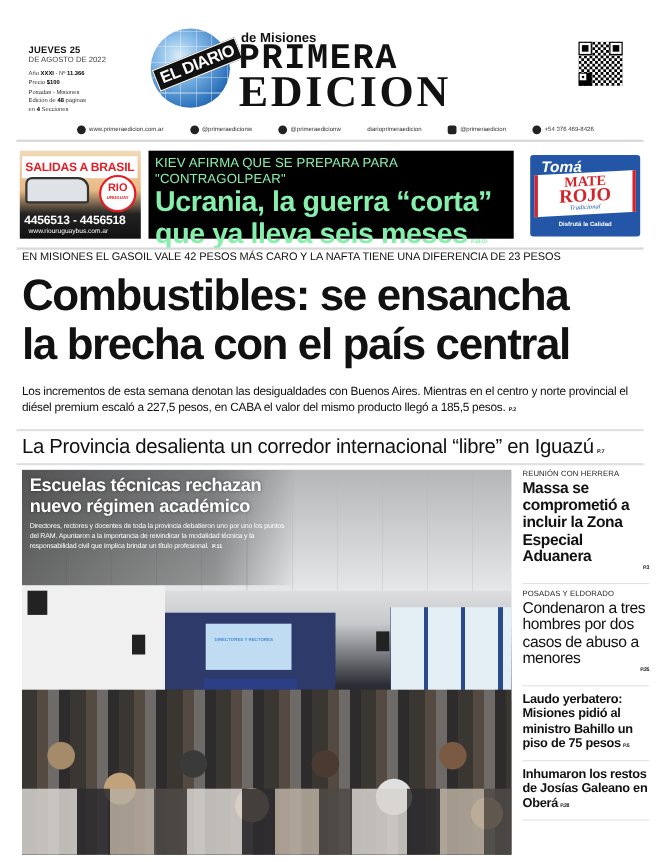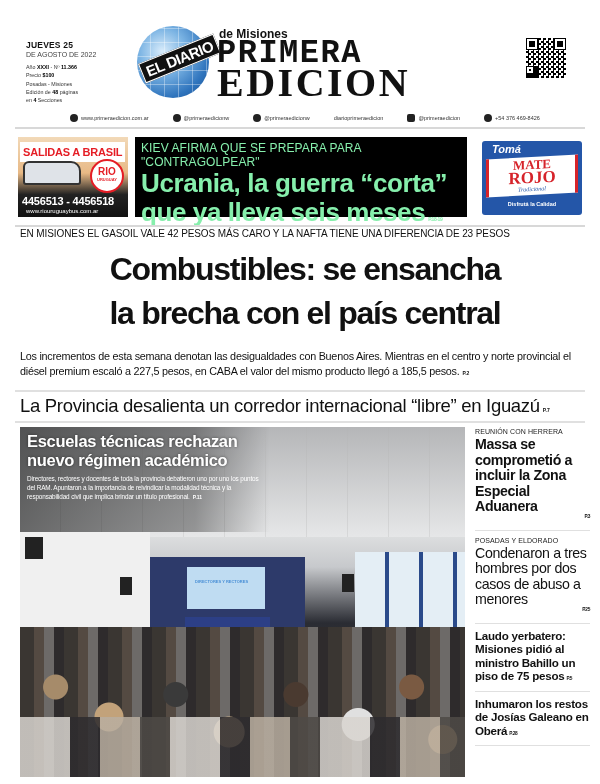--- a/index.html
+++ b/index.html
@@ -59,33 +59,33 @@
   .ad-phones { position: absolute; left: 4px; top: 58px; color: #fff; font-weight: bold; font-size: 11px; letter-spacing: -.2px; }
   .ad-url { position: absolute; left: 8px; top: 71px; color: #fff; font-size: 6px; }
 
   .ukraine { position: absolute; left: 135px; top: 137px; width: 332px; height: 80px; background: #000; color: #86efac; padding: 4px 6px; }
   .ukr-kicker { font-size: 12px; letter-spacing: .1px; line-height: 14px; }
   .ukr-title { font-weight: bold; font-size: 26px; line-height: 29px; letter-spacing: -.4px; }
   .ukr-page { font-size: 5px; font-weight: bold; margin-left: 3px; }
 
   .ad-right { position: absolute; left: 478px; top: 137px; width: 108px; height: 80px; background: #fff; }
   .mate-blue { position: absolute; left: 4px; top: 4px; width: 100px; height: 74px; background: #2456a8; border-radius: 3px; }
-  .toma { position: absolute; left: 14px; top: 6px; color: #fff; font-style: italic; font-weight: bold; font-size: 11px; text-align: right; }
+  .toma { position: absolute; left: 14px; top: 6px; color: #fff; font-style: italic; font-weight: bold; font-size: 14px; text-align: right; }
   .mate-banner { position: absolute; left: 8px; top: 20px; width: 92px; height: 38px; background: #fff; transform: skewY(-3deg);
     border-left: 3px solid #d6232a; border-right: 3px solid #d6232a; }
   .mate-word { position: absolute; left: 0; width: 100%; text-align: center; color: #d6232a; font-family: "Liberation Serif", serif; font-weight: bold; }
   .mate-1 { top: 1px; font-size: 13px; line-height: 13px; }
   .mate-2 { top: 12px; font-size: 17px; line-height: 17px; }
   .tradicional { position: absolute; left: 0; top: 29px; width: 100%; text-align: center; color: #2456a8; font-style: italic; font-size: 6px; font-family: "Liberation Serif", serif; }
   .disfruta { position: absolute; left: 0; top: 64px; width: 100%; text-align: center; color: #fff; font-size: 5.5px; font-weight: bold; }
 
   .rule2 { position: absolute; left: 15px; top: 225px; width: 570px; height: 2px; background: #d8d8d8; }
 
   .kicker-main { position: absolute; left: 20px; top: 228px; width: 570px; font-size: 10px; letter-spacing: -.1px; white-space: nowrap; }
-  .headline-main { position: absolute; left: 20px; top: 247px; width: 570px; font-weight: bold; font-size: 32px; line-height: 44px; letter-spacing: -1.3px; text-align: center; }
+  .headline-main { position: absolute; left: 20px; top: 247px; width: 570px; font-weight: bold; font-size: 40px; line-height: 44px; letter-spacing: -1.3px; }
   .deck-main { position: absolute; left: 20px; top: 349px; width: 570px; font-size: 10.8px; line-height: 15px; letter-spacing: -.25px; color: #111; }
   .page-ref { font-size: 5px; font-weight: bold; margin-left: 3px; letter-spacing: 0; }
   .rule3 { position: absolute; left: 15px; top: 390px; width: 570px; height: 2px; background: #e0e0e0; }
   .sub-headline { position: absolute; left: 20px; top: 394px; width: 570px; font-size: 18.5px; line-height: 24px; letter-spacing: -.3px; white-space: nowrap; }
   .rule4 { position: absolute; left: 15px; top: 421px; width: 570px; height: 2px; background: #e0e0e0; }
 
   .photo { position: absolute; left: 20px; top: 427px; width: 445px; height: 350px; overflow: hidden;
     background: linear-gradient(180deg, #d9dadc 0%, #e9eaea 26%, #c7c9cc 40%, #2a2c33 56%, #3a3530 75%, #4a4440 100%); }
   .ceiling { position: absolute; left: 0; top: 0; width: 100%; height: 110px;
     background: repeating-linear-gradient(90deg, rgba(255,255,255,.0) 0 40px, rgba(180,180,180,.3) 40px 41px),

